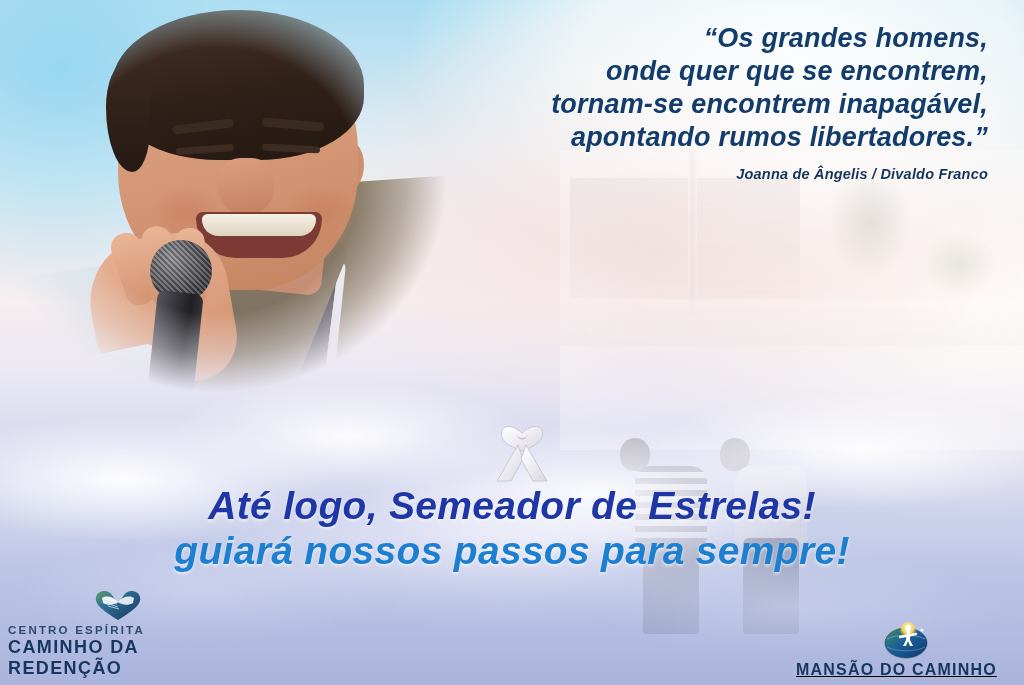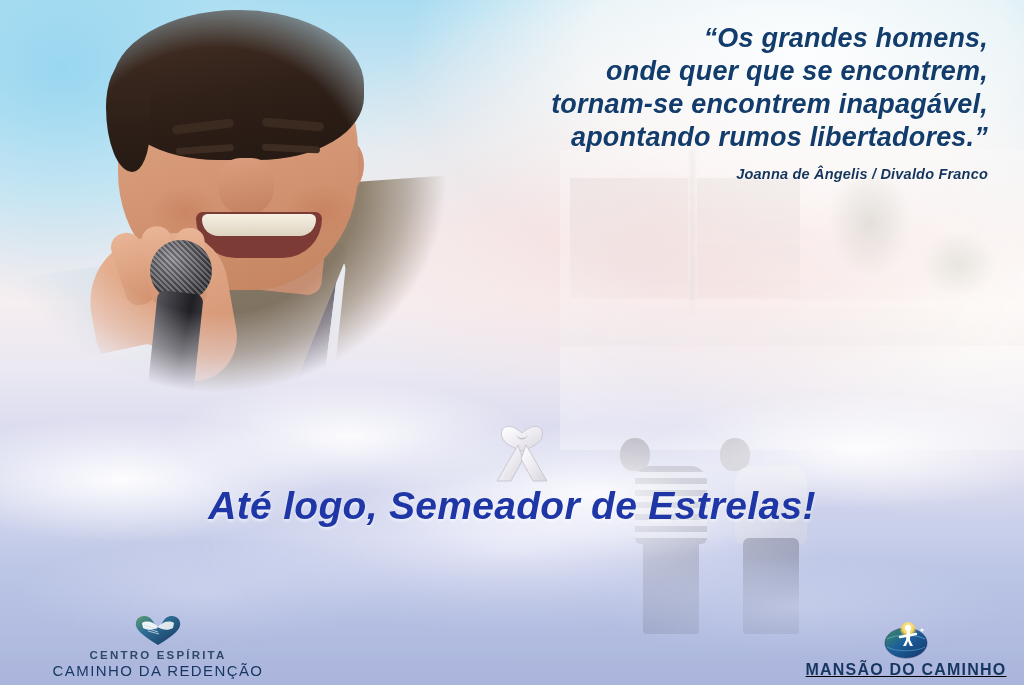--- a/index.html
+++ b/index.html
@@ -278,31 +278,31 @@
     letter-spacing:.3px;
     line-height:1.0;
     text-shadow:0 2px 3px rgba(255,255,255,.6);
   }
   .hl1{font-size:39px;color:#1f37a6;margin-bottom:6px;}
   .hl2{font-size:39px;color:#1f46b0;margin-bottom:6px;}
   .hl3{font-size:39px;color:#1d7fd0;}
 
   
   .logo{
-    position:absolute;bottom:6px;text-align:center;margin-left:40px;
+    position:absolute;bottom:6px;text-align:left;
   }
   .logo-left{left:8px;width:220px;}
   .logo-right{right:8px;width:220px;text-decoration:underline;}
   .logo-mark{height:36px;display:flex;align-items:center;justify-content:center;}
   .logo-l1{
     font-size:11.5px;font-weight:bold;color:#2f4a66;letter-spacing:2.2px;
     margin-top:1px;
   }
   .logo-l2{
-    font-size:15px;font-weight:normal;color:#17365f;letter-spacing:1.4px;
+    font-size:18px;font-weight:bold;color:#17365f;letter-spacing:1.4px;
     margin-top:1px;
   }
   .logo-r1{
     font-size:16px;font-weight:bold;color:#17365f;letter-spacing:1.2px;
     margin-top:3px;
   }
 </style>
 </head>
 <body>
 
@@ -381,20 +381,21 @@
       </defs>
       <path d="M33 22 C20 10, 10 16, 13 26 C15 33, 25 37, 33 40 C41 37, 51 33, 53 26 C56 16, 46 10, 33 22 Z" fill="url(#rg)" stroke="#c9c7d1" stroke-width="1"></path>
       <path d="M29 34 L8 70 L22 70 L34 48 Z" fill="url(#rg)" stroke="#c9c7d1" stroke-width="1"></path>
       <path d="M37 34 L58 70 L44 70 L32 48 Z" fill="url(#rg)" stroke="#c9c7d1" stroke-width="1"></path>
       <path d="M27 24 C30 30, 36 30, 39 24 C36 28, 30 28, 27 24 Z" fill="#b9b7c3" opacity=".8"></path>
     </svg>
   </div>
 
   <div class="headline">
     <div class="hl hl1">Até logo, Semeador de Estrelas!</div>
+    <div class="hl hl3">guiará nossos passos para sempre!</div>
   </div>
 
   <div class="logo logo-left">
     <div class="logo-mark">
       <svg width="54" height="36" viewBox="0 0 54 36" aria-hidden="true">
         <defs>
           <linearGradient id="hg" x1="0" y1="0" x2="1" y2="1">
             <stop offset="0%" stop-color="#5d9d6e"></stop>
             <stop offset="35%" stop-color="#2f6f94"></stop>
             <stop offset="100%" stop-color="#16355f"></stop>

